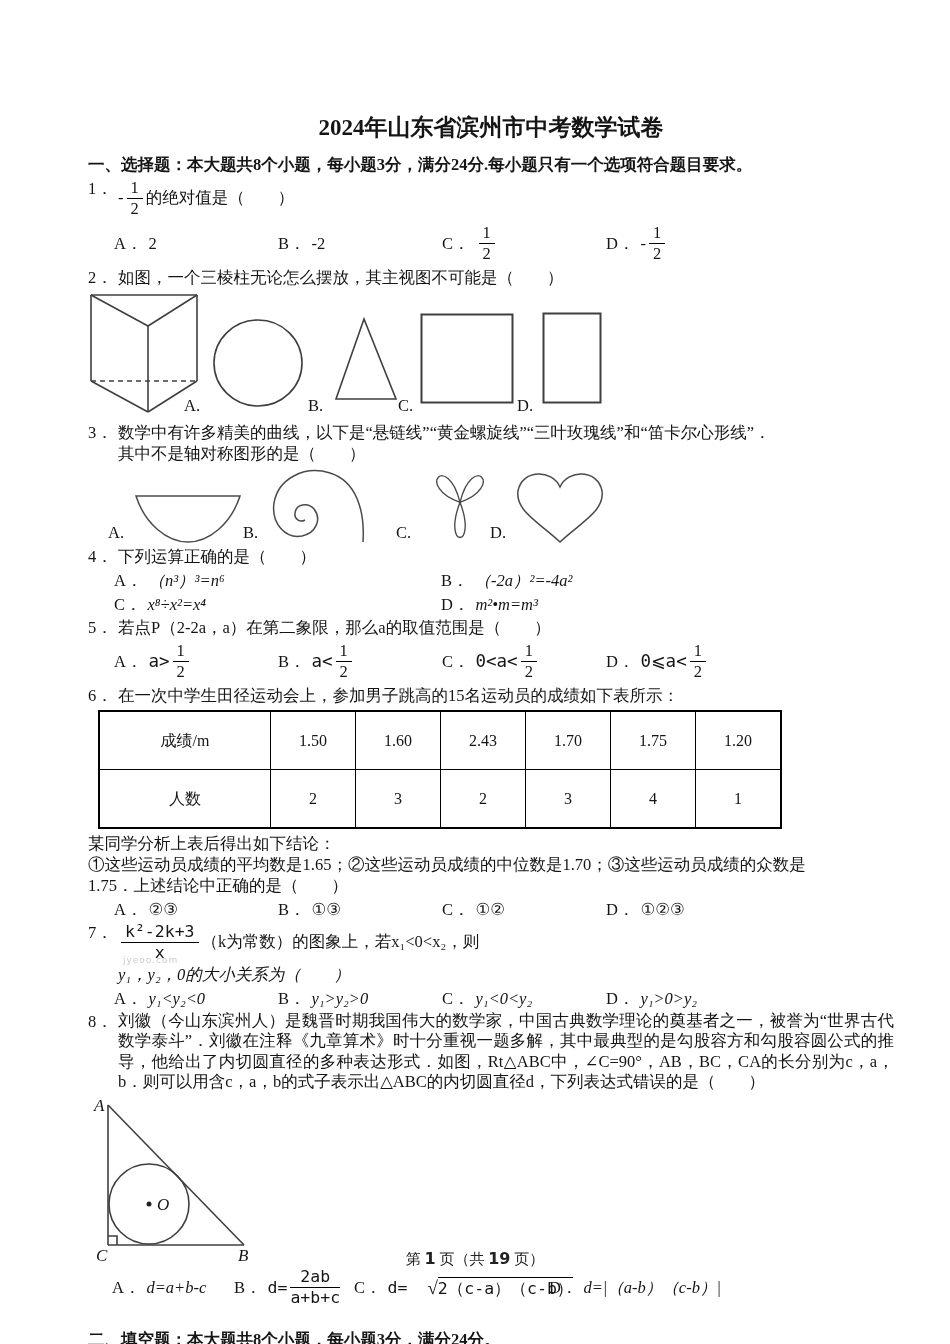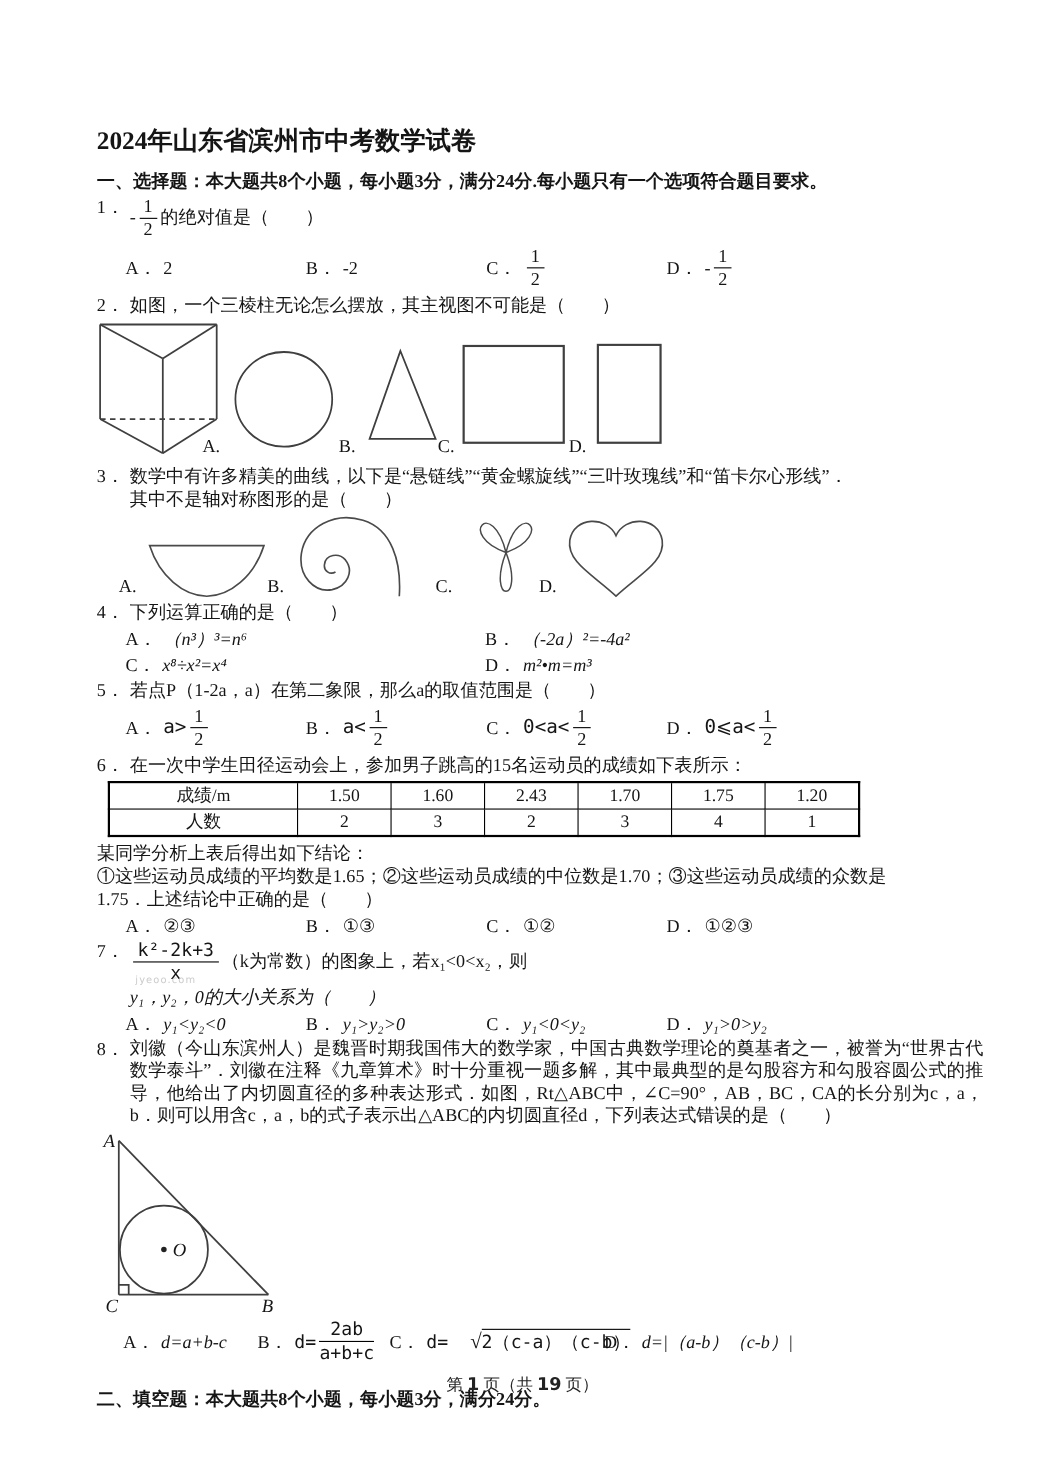--- a/index.html
+++ b/index.html
@@ -2,21 +2,21 @@
 <html><head>
 <meta charset="utf-8">
 <style>
   html,body{margin:0;padding:0;}
   body{
     width:950px;height:1344px;background:#ffffff;overflow:hidden;position:relative;
     font-family:"Liberation Serif","DejaVu Serif",serif;
     color:#151515;font-size:16.5px;line-height:21px;
   }
   .page{padding:112px 56px 0 88px;position:relative;}
-  .title{font-size:23px;font-weight:bold;margin:0 0 10px 0;line-height:32px;}
+  .title{font-size:23px;font-weight:bold;text-align:center;margin:0 0 10px 0;line-height:32px;}
   .sec{font-weight:bold;font-size:16.5px;line-height:22px;margin:2px 0 2px 0;}
   .qrow{display:flex;margin-top:2px;}
   .qnum{width:30px;flex:none;}
   .qbody{flex:1;text-align:justify;}
   .opts{display:flex;align-items:center;padding-left:26px;margin:3px 0 2px 0;}
   .opt{width:164px;display:flex;align-items:center;white-space:nowrap;}
   .opt:last-child{width:auto;}
   .opt .olabel{margin-right:6px;}
   .opts.two .opt{width:327px;}
   .opts.q8o{padding-left:24px;margin-top:6px;}
@@ -33,21 +33,21 @@
   .sqrt .rsign{font-style:normal;font-size:19px;}
   .sqrt .rad{border-top:1.4px solid #000;padding-top:1px;}
   .figrow{position:relative;}
   .figrow .flabel{position:absolute;font-size:16.5px;}
   .q2figs{height:128px;margin:2px 0 4px 0;}
   .q3figs{height:78px;margin:1px 0 3px 0;}
   svg{display:block;}
   .flush{text-align:justify;}
   table.score{border-collapse:collapse;margin:4px 0 4px 10px;}
   table.score td{border:1.6px solid #000;text-align:center;font-size:16px;
-    height:23px;padding:0 2px;}
+    height:23px;padding:17px 2px;}
   table.score{border:2px solid #000;}
   table.score td.c0{width:166px;} table.score td.cv{width:80px;}
   .q8fig{position:relative;height:166px;margin-top:2px;}
   .svgtext{font-family:"Liberation Serif","DejaVu Serif",serif;font-style:italic;}
   .footer{position:absolute;left:0;top:1248px;width:950px;text-align:center;
     font-size:15px;color:#222;}
   .footer .fnum{font-family:"DejaVu Sans","Liberation Sans",sans-serif;font-weight:bold;font-size:16px;}
   .q8text{line-height:20.5px;}
 </style>
 </head>
@@ -171,21 +171,21 @@
         <span class="math">x⁸÷x²=x⁴</span>
       </span>
     <span class="opt">
         <span class="olabel">D．</span>
         <span class="math">m²•m=m³</span>
       </span>
   </div>
 
   <div class="qrow">
     <span class="qnum">5．</span>
-    <span class="qbody">若点P（1-2a，a）在第二象限，那么a的取值范围是（　　）</span>
+    <span class="qbody">若点P（2-2a，a）在第二象限，那么a的取值范围是（　　）</span>
   </div>
   <div class="opts">
     <span class="opt">
         <span class="olabel">A．</span>
         <span class="mono big">a&gt;</span>
         <span class="frac">
           <span class="fnum">1</span>
           <span class="fden">2</span>
         </span>
       </span>

